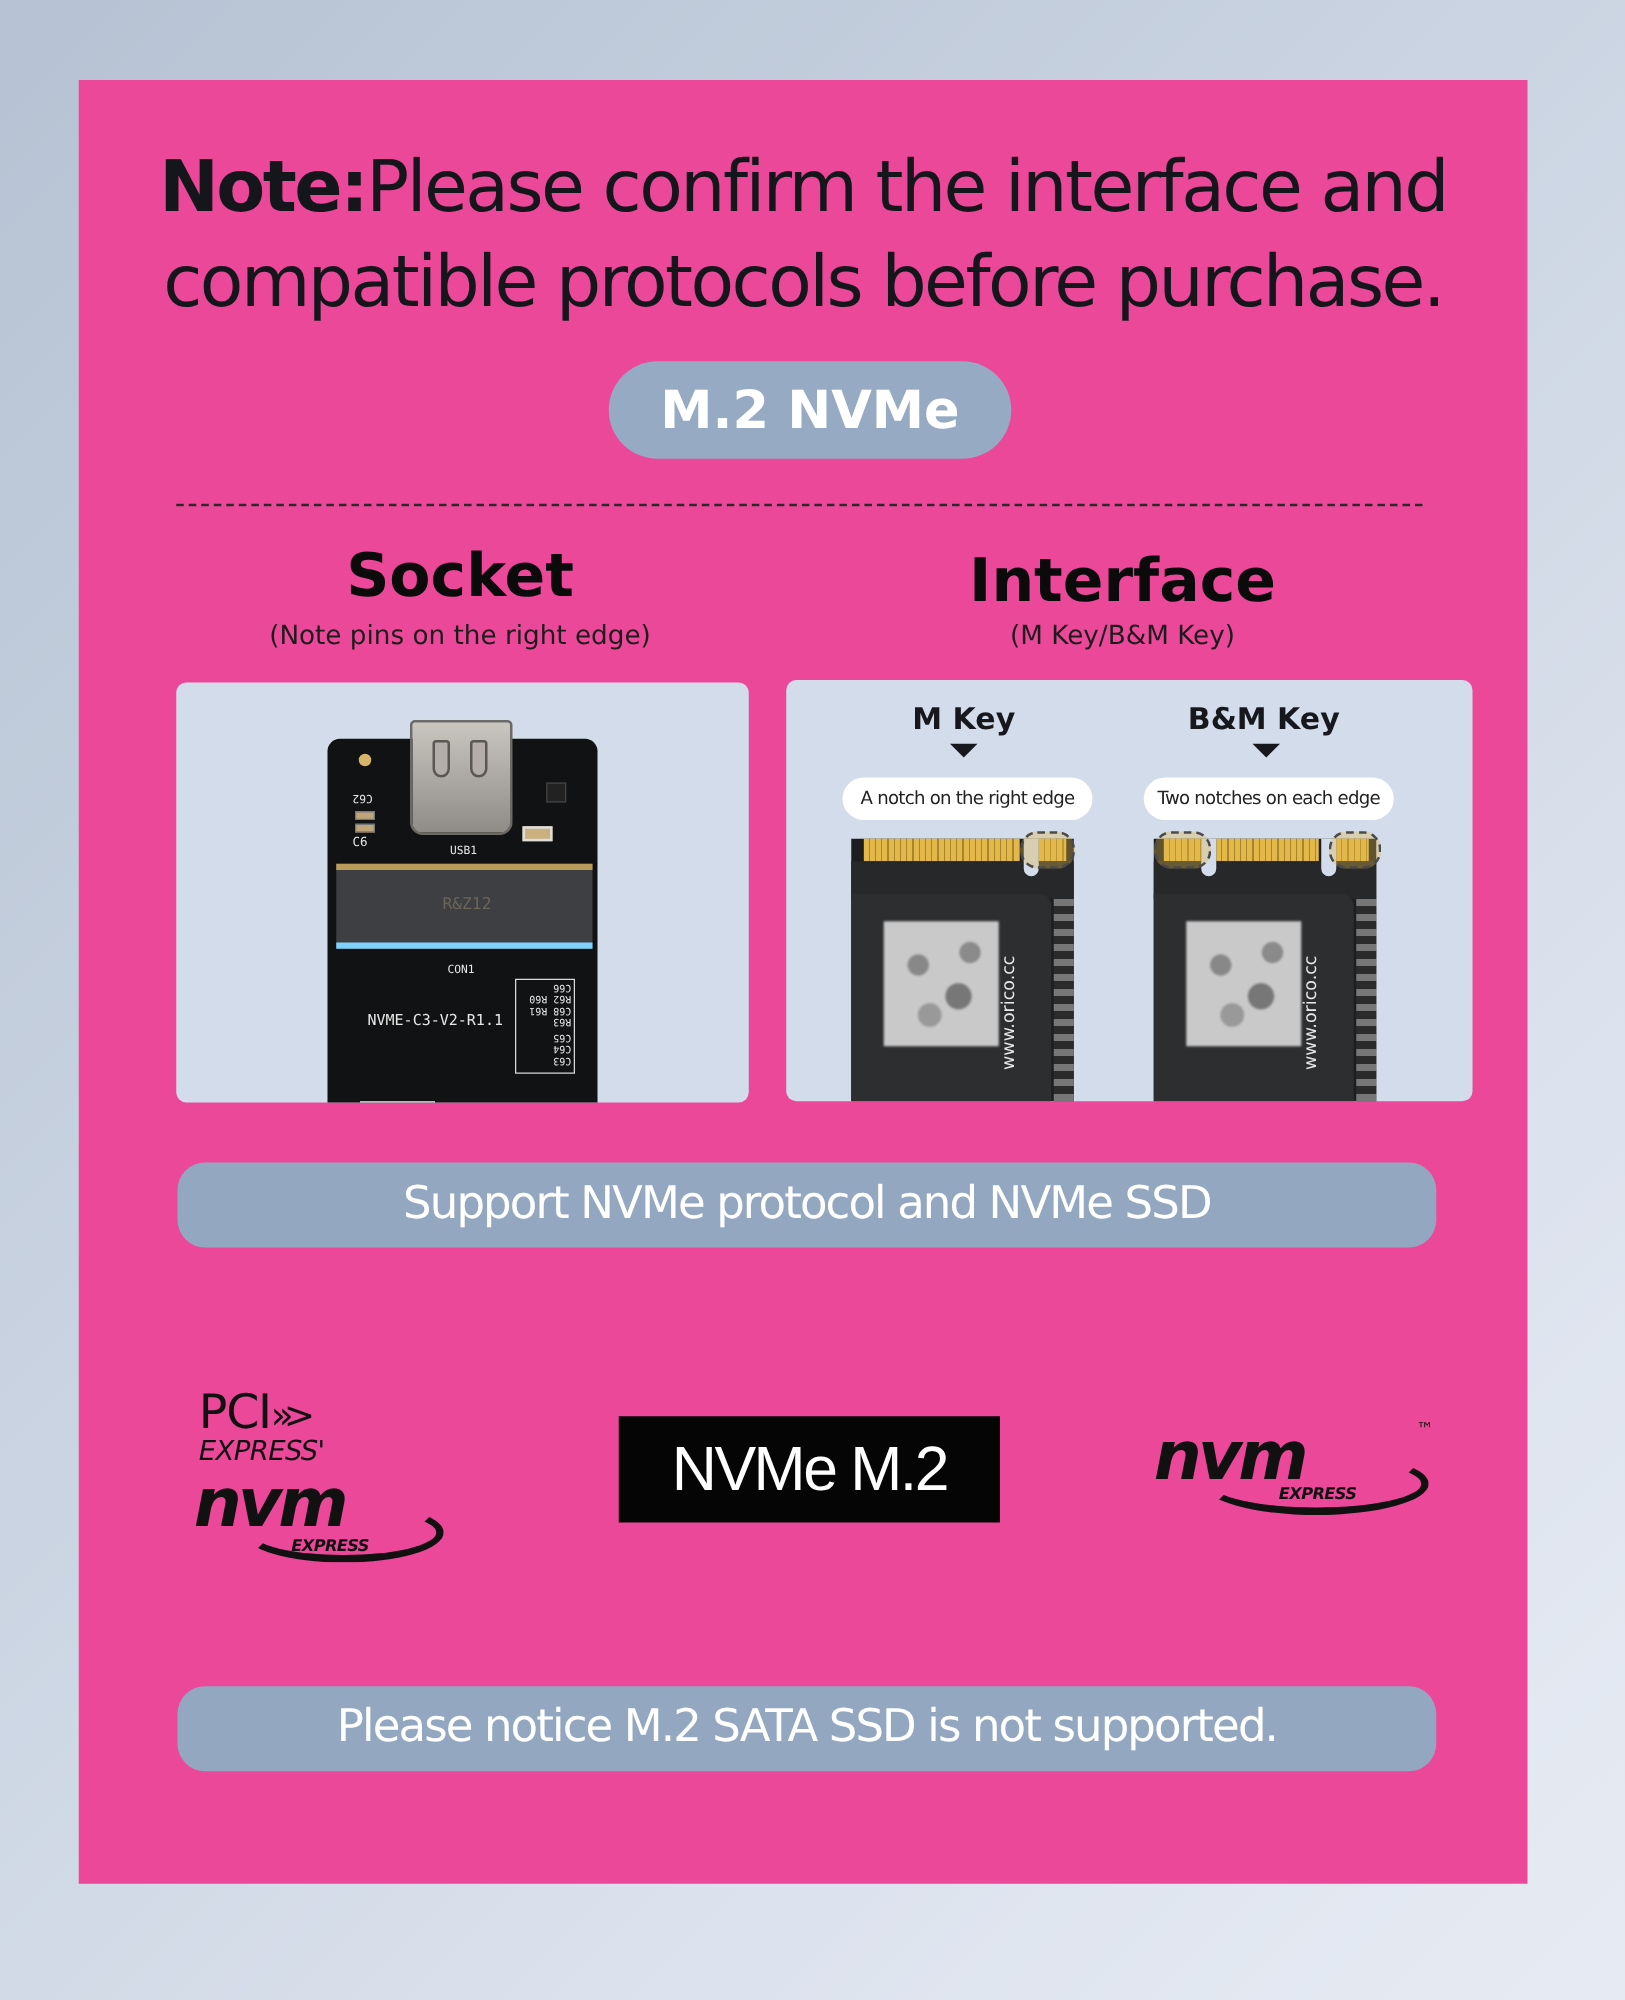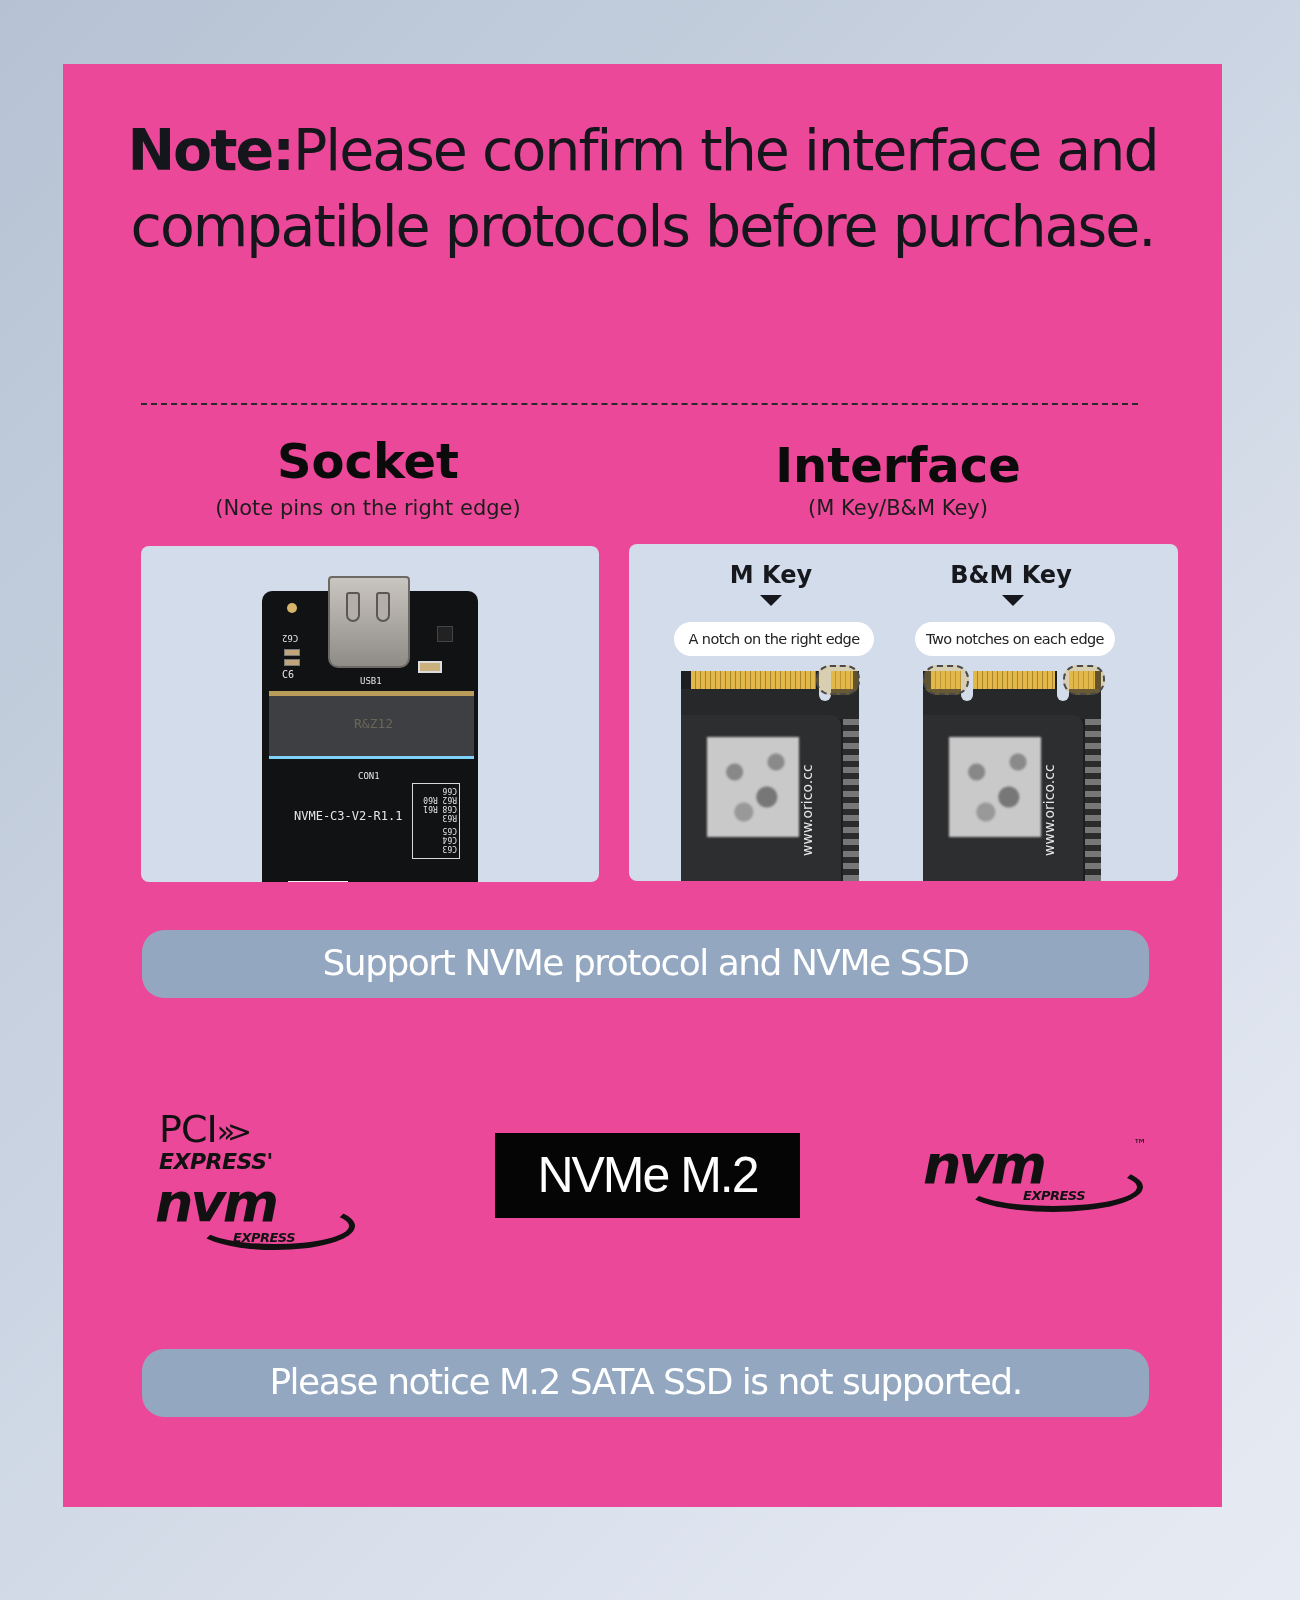--- a/index.html
+++ b/index.html
@@ -45,21 +45,21 @@
     background: #111213; border-radius: 10px 10px 0 0;
   }
   .usbc {
     position: absolute; left: 66px; top: -15px; width: 82px; height: 92px;
     background: linear-gradient(180deg,#c9c5bf,#8f8b86); border-radius: 4px 4px 10px 10px;
     border: 2px solid #6d6a66;
   }
   .usbc .slot { position:absolute; top:14px; width:14px; height:30px; border:2px solid #5b5752; border-radius: 3px 3px 7px 7px; background:#b3aea8; }
   .m2slot {
     position: absolute; left: 7px; top: 100px; width: 205px; height: 68px;
-    background: #3d3f42; border-top: 5px solid #b99c5a; border-bottom: 3px solid #7dd3fc;
+    background: #3d3f42; border-top: 5px solid #b99c5a; border-bottom: 5px solid #7dd3fc;
   }
   .m2slot .stamp { position:absolute; left:85px; top:20px; color:#6b6658; font-size:13px; font-family:"DejaVu Sans Mono", monospace; }
   .pcb-label { position:absolute; color:#e6e6e6; font-family:"DejaVu Sans Mono", monospace; }
   .silk-box { position:absolute; border:1px solid #d9d9d9; }
   .cap { position:absolute; width:16px; height:7px; background:#c0a57a; border:1px solid #777; }
   .sticker { position:absolute; left:26px; bottom:-4px; width:60px; height:14px; background:#eee; }
   
   .key-title {
     position: absolute; text-align: center; color: #16181d; font-weight: bold; font-size: 24px; line-height: 30px;
   }
@@ -91,21 +91,21 @@
     font-size:14px; writing-mode: vertical-rl; transform: rotate(180deg); text-align:center; }
   .ssd .side { position:absolute; right:0; top:48px; width:16px; height:165px;
     background: repeating-linear-gradient(180deg,#777 0 6px,#2b2b2b 6px 12px); }
   .bar {
     position: absolute; left: 79px; width: 1007px; height: 68px; border-radius: 22px;
     background: #93a7c1; color: #fff; font-size: 36px; line-height: 66px; text-align: center; letter-spacing: -1.5px;
   }
   
   .logo { position: absolute; color: #111; }
   .pci-text { font-size: 38px; line-height: 38px; letter-spacing: -1px; }
-  .express-text { font-size: 22px; font-weight: bold; font-style: italic; line-height: 24px; letter-spacing: -0.5px; }
+  .express-text { font-size: 22px; font-weight: normal; font-style: italic; line-height: 24px; letter-spacing: -0.5px; }
   .nvm-text { font-size: 54px; font-weight: bold; font-style: italic; line-height: 50px; letter-spacing: -3px; }
   .express-small { font-size: 13px; font-weight: bold; font-style: italic; letter-spacing: -0.5px; }
   .swoosh { position:absolute; border: 6px solid #111; border-color: transparent #111 #111 transparent; border-radius: 50%; }
   .nvme-m2-box {
     position: absolute; left: 432px; top: 1069px; width: 305px; height: 85px; background: #050505;
     color: #fff; font-size: 50px; line-height: 85px; text-align: center; letter-spacing: -2px;
     font-family: "Liberation Sans", sans-serif;
   }
 </style>
 </head>
@@ -113,20 +113,21 @@
 
 <div class="card">
 
   <div class="headline">
     <div>
       <span class="strong">Note:</span><span>Please confirm the interface and</span>
     </div>
     <div>compatible protocols before purchase.</div>
   </div>
 
+  <div class="pill-title">M.2 NVMe</div>
 
   <div class="dash"></div>
 
   <div class="col-title" style="left:150px; top:374px; width:310px;">Socket</div>
   <div class="col-sub" style="left:120px; top:430px; width:370px;">(Note pins on the right edge)</div>
 
   <div class="panel" style="left:78px; top:482px; width:458px; height:336px;">
     <div class="pcb">
       <div class="usbc">
         <div class="slot" style="left:16px;"></div>

